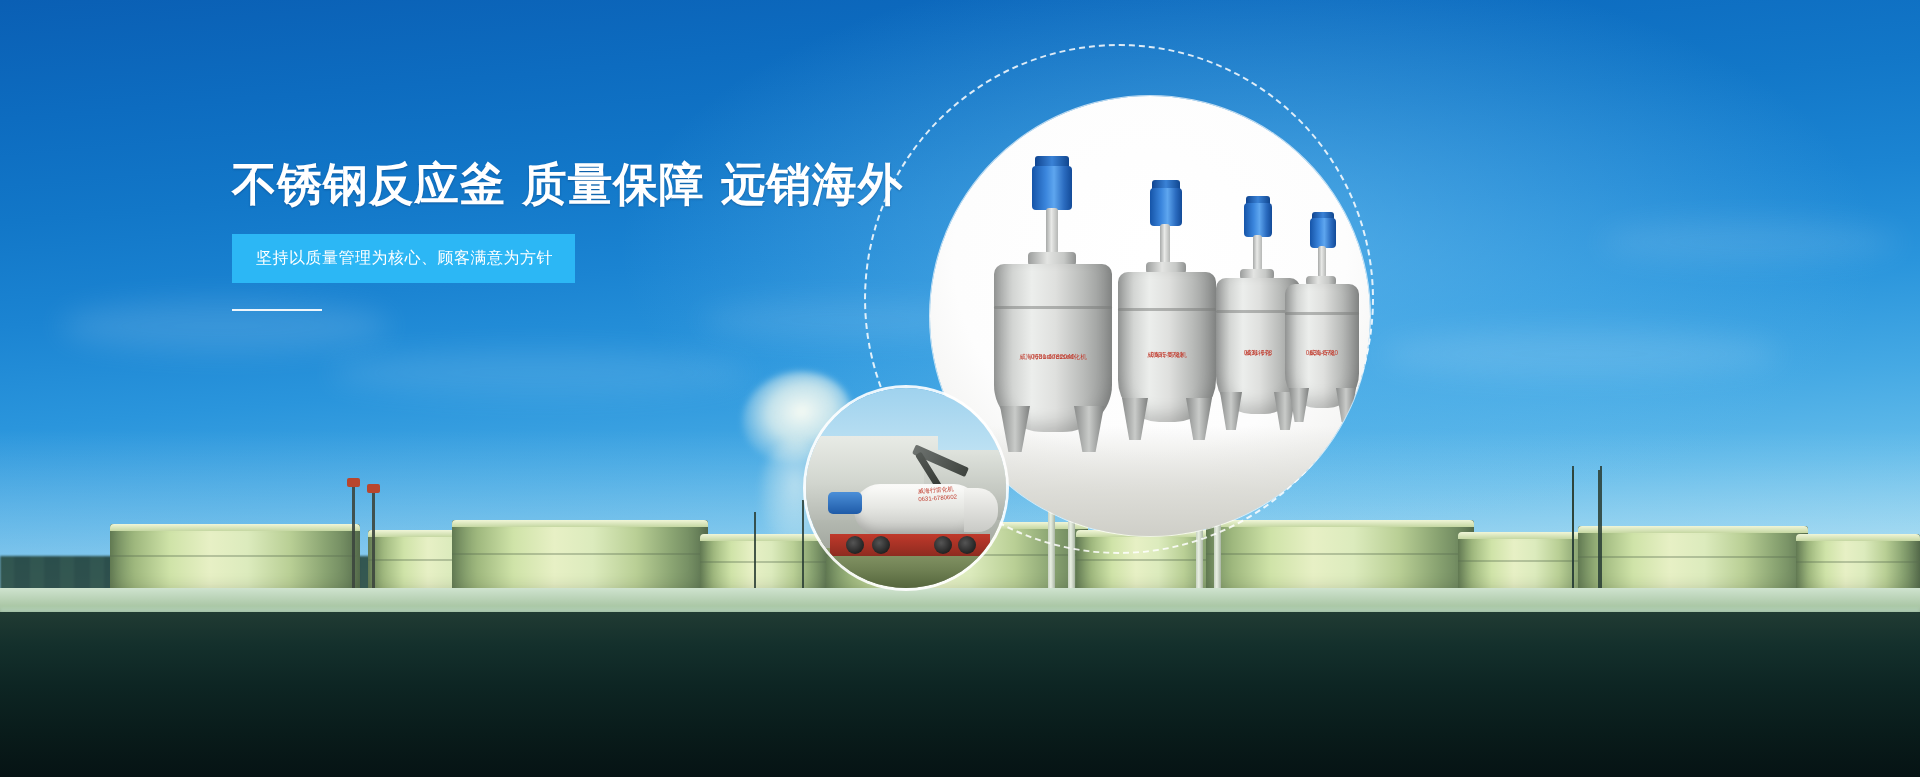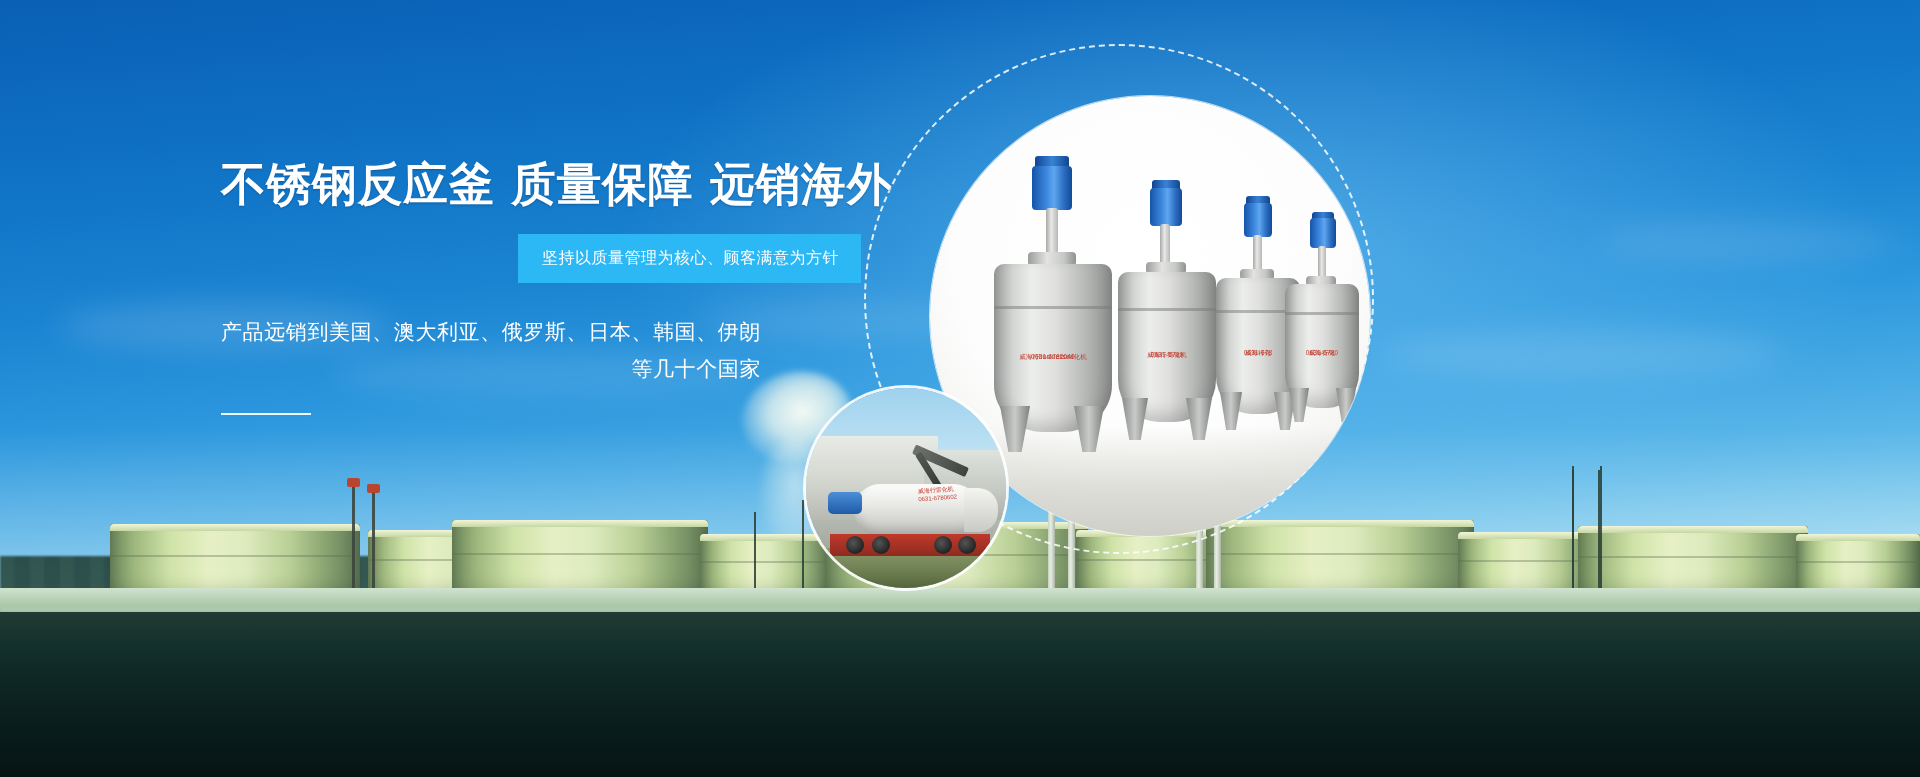--- a/index.html
+++ b/index.html
@@ -312,23 +312,22 @@
   
   .stack {
     position: absolute;
     width: 7px;
     background: linear-gradient(90deg,#c8d2c2,#e8efe2 40%,#a9b5a4);
   }
 
   
   .copy {
     position: absolute;
-    left: 221px; top: 158px;
+    left: 232px; top: 158px;
     width: 640px;
-    text-align: right;
   }
   .headline {
     font-size: 46px;
     line-height: 52px;
     font-weight: 700;
     color: #ffffff;
     letter-spacing: 1px;
     white-space: nowrap;
     text-shadow: 0 1px 2px rgba(0,40,90,0.35);
     font-family: "DejaVu Sans", "Liberation Sans", sans-serif;
@@ -497,20 +496,16 @@
       <div>威海行雷化机</div>
       <div>0631-6780602</div>
     </div>
   </div>
 
   <div class="connector"></div>
 
   <div class="copy">
     <div class="headline">不锈钢反应釜 质量保障 远销海外</div>
     <div class="subbar">坚持以质量管理为核心、顾客满意为方针</div>
-    <div class="desc">
-      <div>产品远销到美国、澳大利亚、俄罗斯、日本、韩国、伊朗</div>
-      <div>等几十个国家</div>
-    </div>
     <div class="rule"></div>
   </div>
 
 </div>
 
 </body></html>

